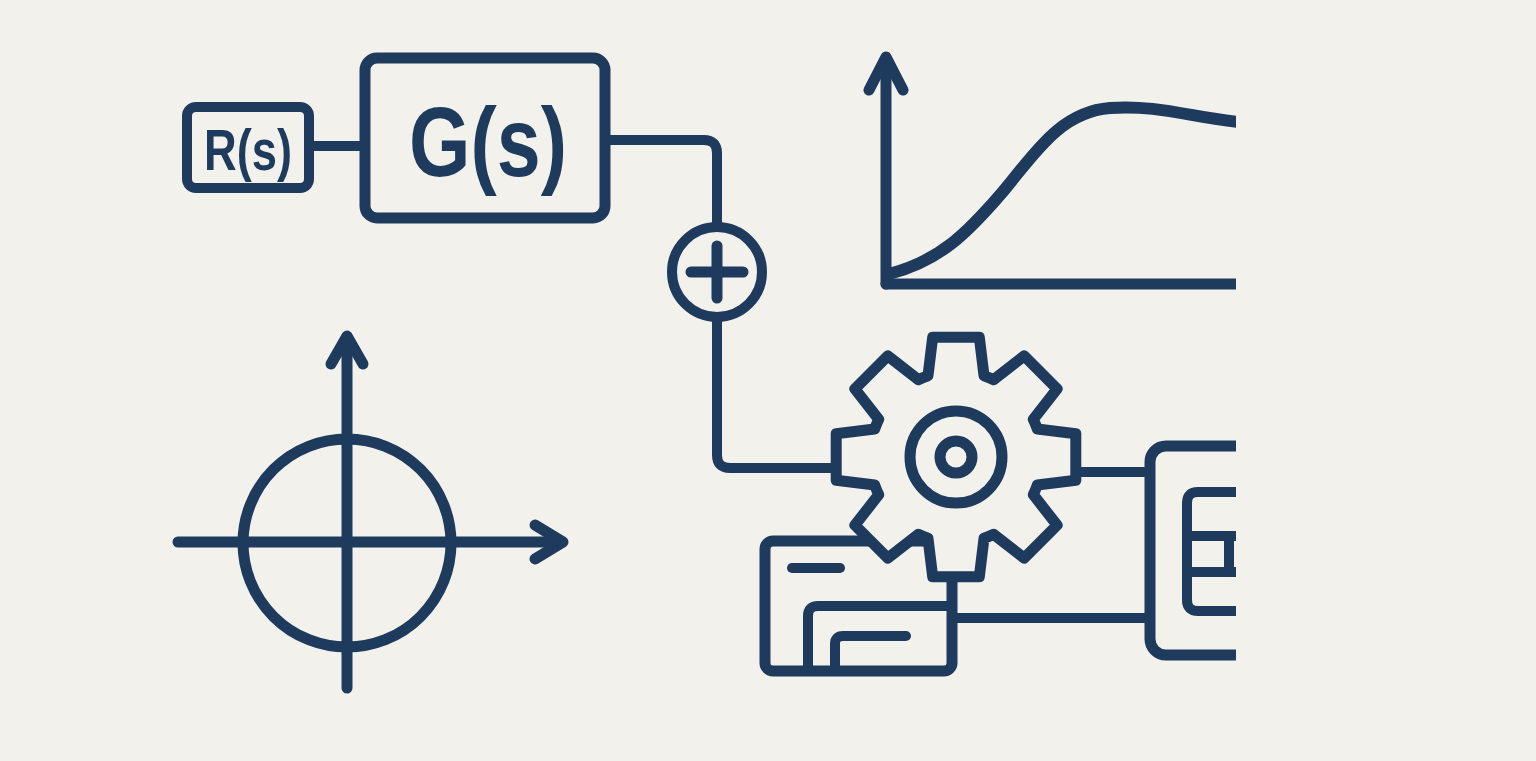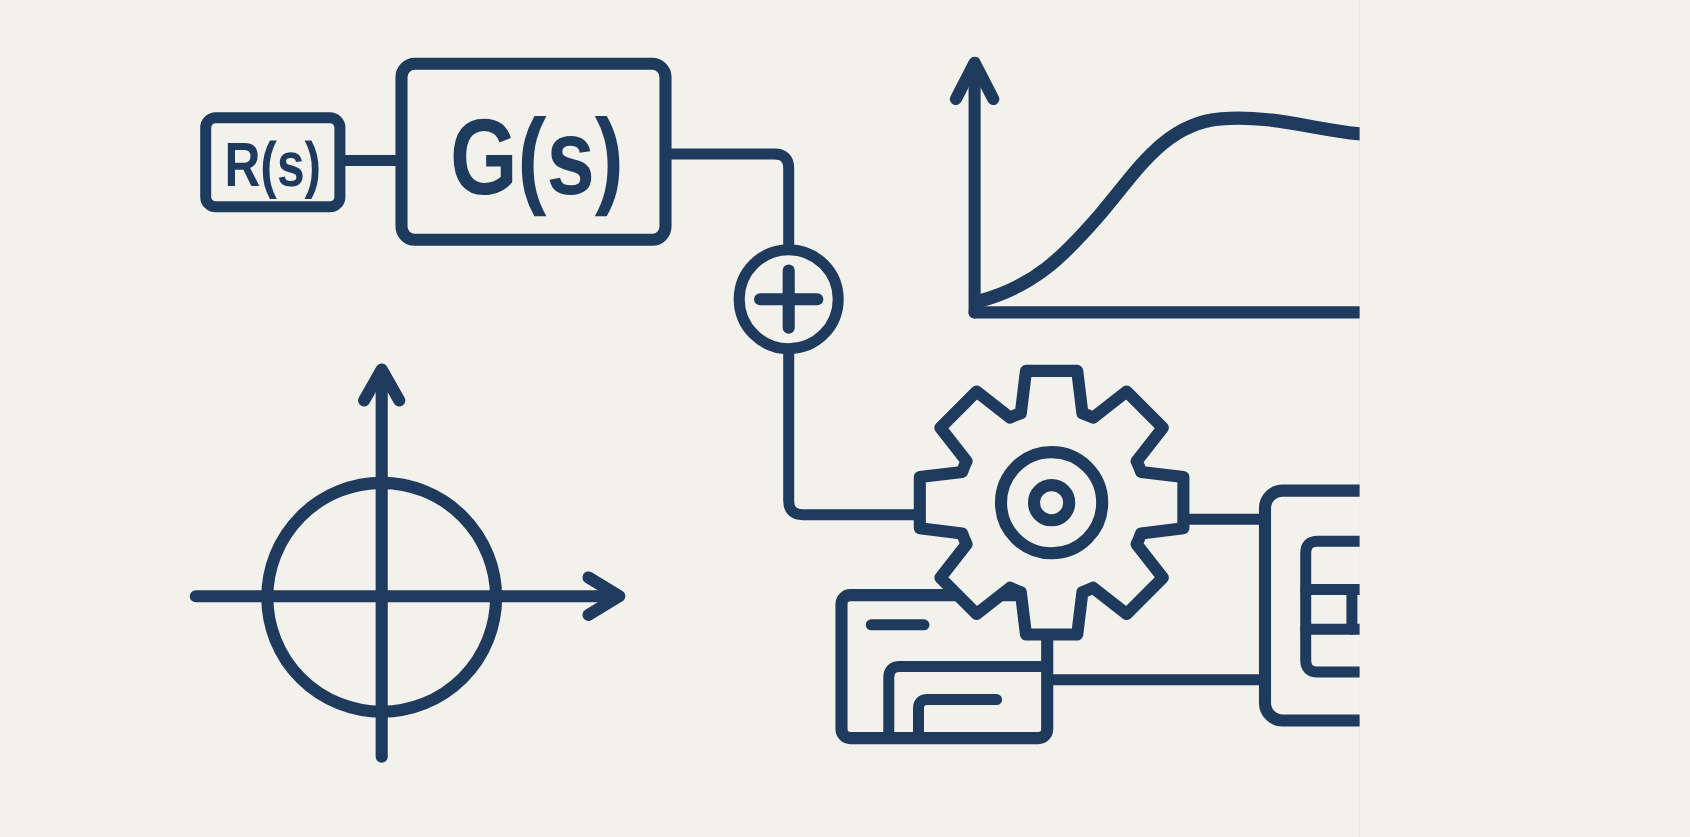--- a/index.html
+++ b/index.html
@@ -6,21 +6,21 @@
     margin: 0;
     padding: 0;
     background: #f3f1ec;
     font-family: "Liberation Sans", sans-serif;
   }
   .stage {
     position: relative;
     width: 1236px;
     height: 761px;
     overflow: hidden;
-    background: #f0abfc;
+    background: #0f766e;
   }
   svg { display: block; }
   .stroke {
     fill: none;
     stroke: #1e3a5c;
     stroke-linecap: round;
     stroke-linejoin: round;
   }
   .fillbg { fill: #f3f1ec; }
   .label-text {

